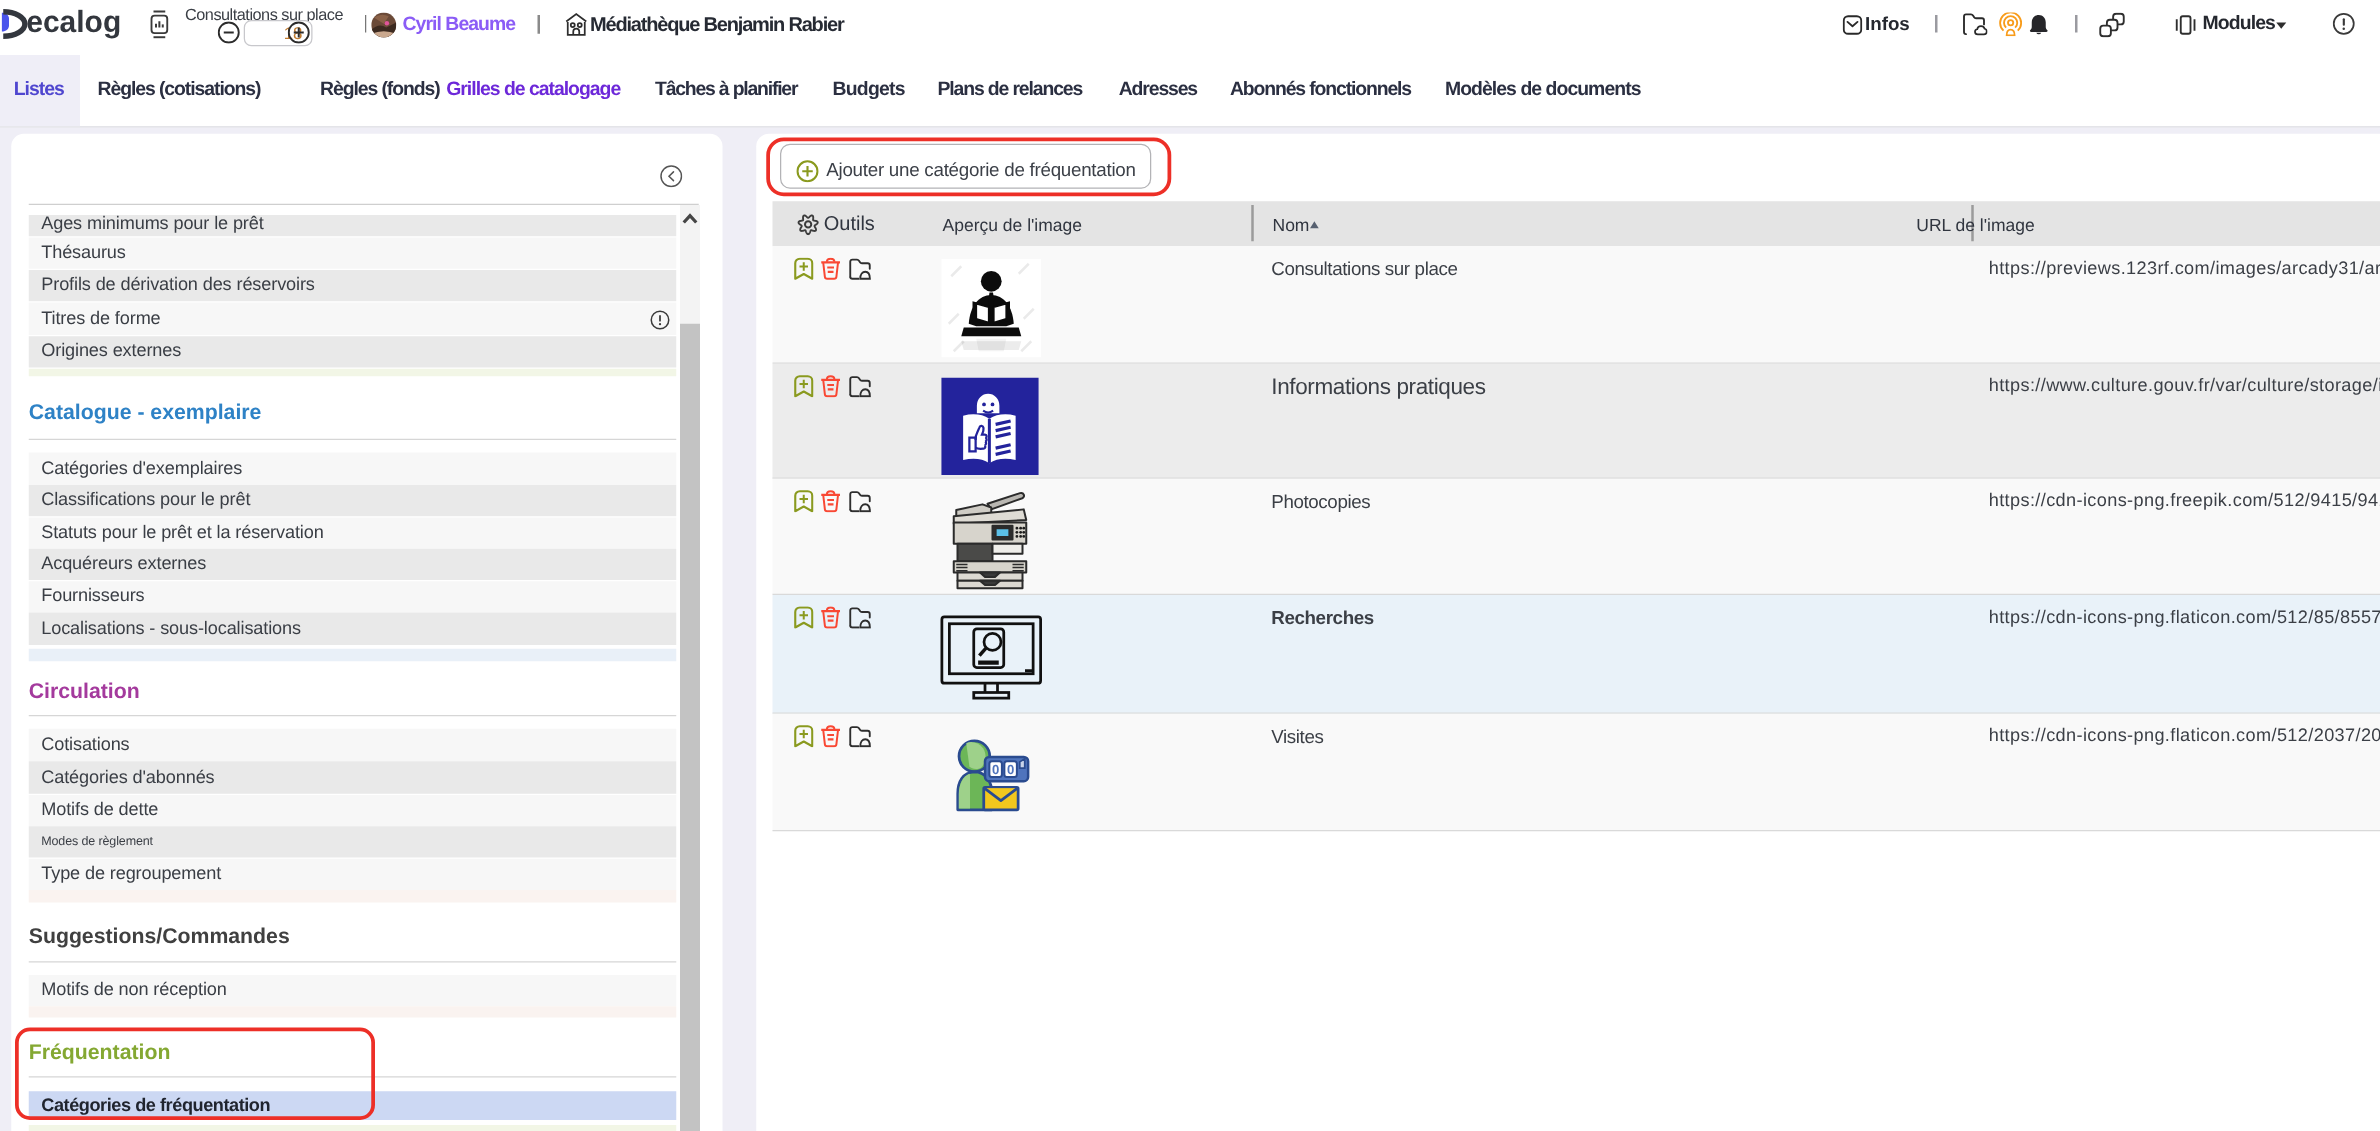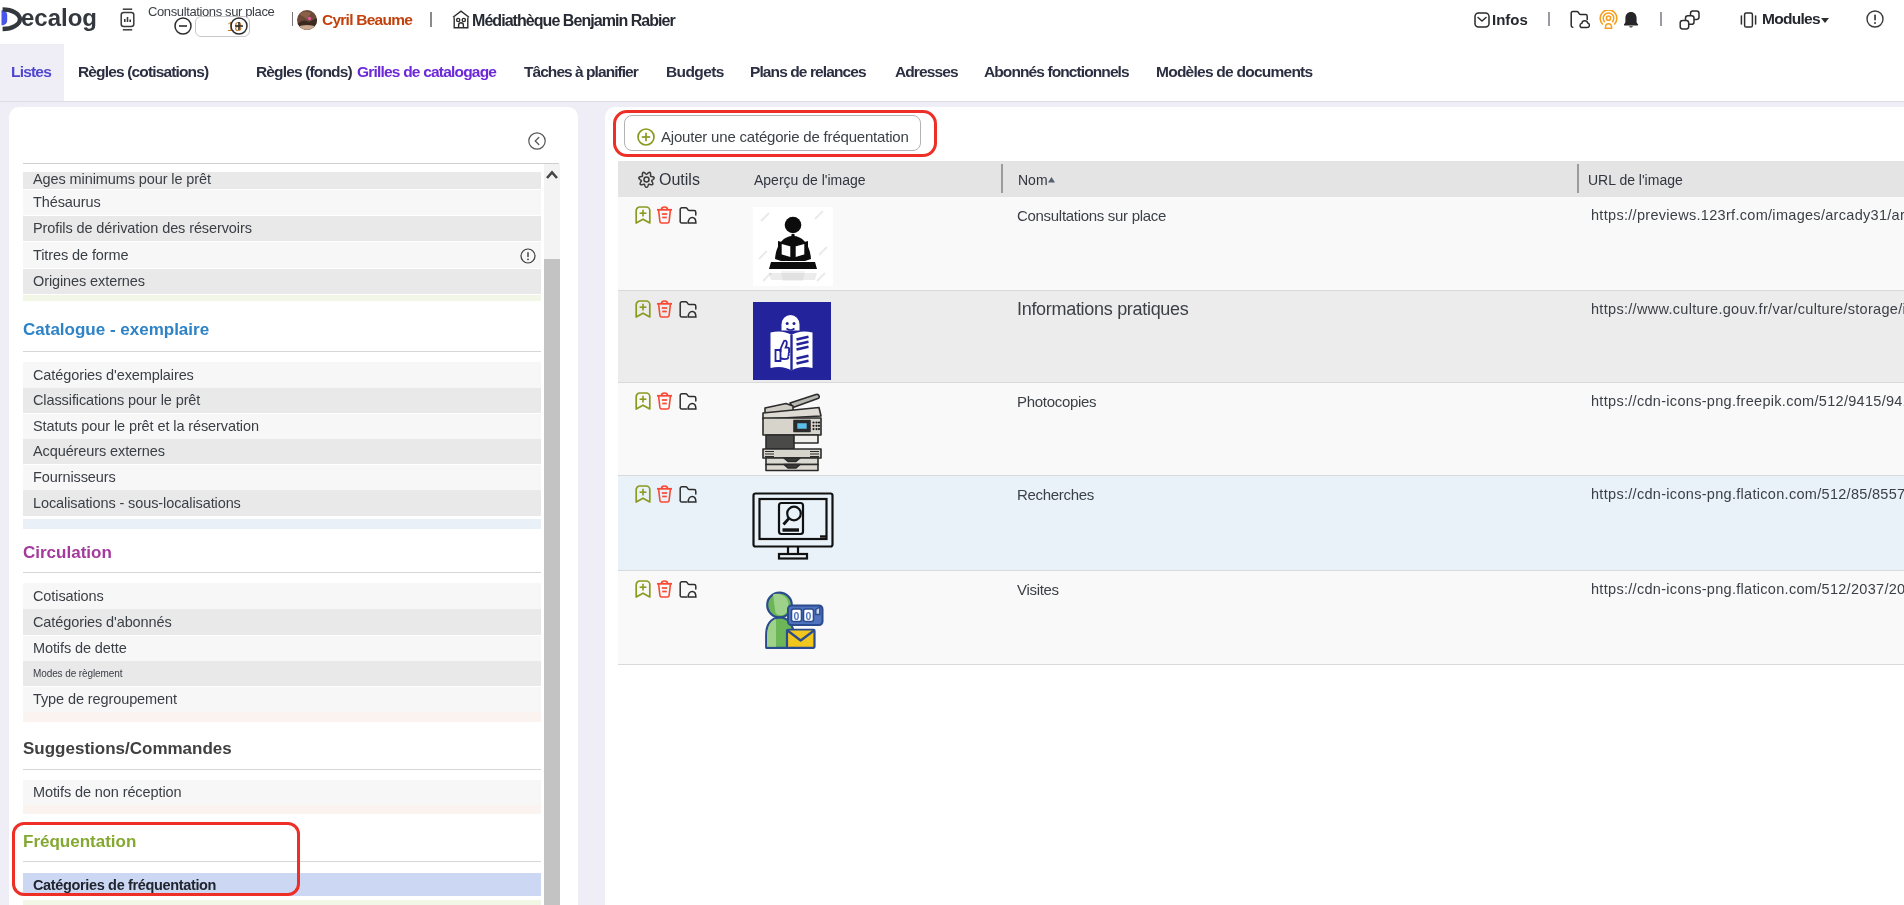--- a/index.html
+++ b/index.html
@@ -44,21 +44,21 @@
       </clipPath>
     </defs>
 <g clip-path="url(#av)">
 <rect width="20" height="20" fill="#6b4a38"></rect>
 <path d="M0 14 Q6 8 12 12 L20 8 L20 20 L0 20 Z" fill="#3c2a20"></path>
 <path d="M2 4 Q8 0 14 3 L10 9 Z" fill="#8a6148"></path>
 <circle cx="12.5" cy="8.5" r="1.8" fill="#e0559a"></circle>
 <path d="M0 17 Q10 13 20 17 L20 20 L0 20Z" fill="#caa88e"></path>
 </g>
   </svg>
-<div class="txt" style="left:322px;top:8.5px;height:22px;line-height:22px;font-size:15.5px;color:#c2410c;font-weight:700;letter-spacing:-0.75px;">Cyril Beaume</div>
+<div class="txt" style="left:322px;top:8.5px;height:22px;line-height:22px;font-size:15.5px;color:#8b5cf6;font-weight:700;letter-spacing:-0.75px;">Cyril Beaume</div>
 <div class="abs" style="left:430px;top:12px;width:1.5px;height:15px;background:#8a8a8a;"></div>
 <svg class="abs" style="left:452px;top:10px" width="18" height="19" viewBox="0 0 18 19">
 <g fill="none" stroke="#2e2e2e" stroke-width="1.4">
 <path d="M2.2 7.5 L2.2 17.8 L15.8 17.8 L15.8 7.5"></path>
 <path d="M1 7.2 L9 1.2 L17 7.2"></path>
 <circle cx="6.2" cy="10" r="1.6"></circle>
       <circle cx="11.8" cy="10" r="1.6"></circle>
 <path d="M6.6 17.8 L6.6 15.2 A2.4 2.4 0 0 1 11.4 15.2 L11.4 17.8"></path>
 </g>
   </svg>
@@ -202,21 +202,21 @@
 <circle cx="9.5" cy="9.5" r="2.5" fill="none" stroke="#3c3c3c" stroke-width="1.6"></circle>
 </svg>
 <div class="txt" style="left:659px;top:170.0px;height:20px;line-height:20px;font-size:16px;color:#30353f;font-weight:400;">Outils</div>
 <div class="abs" style="left:1001px;top:164px;width:1.5px;height:29px;background:#9b9b9b;"></div>
 <div class="txt" style="left:754px;top:170.0px;height:20px;line-height:20px;font-size:14px;color:#30353f;font-weight:400;">Aperçu de l'image</div>
 <div class="txt" style="left:1018px;top:170.0px;height:20px;line-height:20px;font-size:14px;color:#30353f;font-weight:400;">Nom</div>
 <svg class="abs" style="left:1047px;top:176px" width="9" height="8" viewBox="0 0 9 8">
     <path d="M4.5 1 L8 6.5 L1 6.5 Z" fill="#566070"></path>
   </svg>
 <div class="abs" style="left:1577px;top:164px;width:1.5px;height:29px;background:#9b9b9b;"></div>
-<div class="txt" style="left:1588px;top:170.0px;height:20px;line-height:20px;font-size:14px;color:#30353f;font-weight:400;">URL de l'image</div>
+<div class="txt" style="left:1533px;top:170.0px;height:20px;line-height:20px;font-size:14px;color:#30353f;font-weight:400;">URL de l'image</div>
 <div class="abs" style="left:618px;top:197.0px;width:1286px;height:93.5px;background:#f9f9f9;border-bottom:1px solid #d9d9d9;box-sizing:border-box;"></div>
 <svg class="abs" style="left:635px;top:206.0px" width="16" height="18" viewBox="0 0 16 18">
 <path d="M1.2 17 L1.2 4.6 C1.2 2.6 2.8 1 4.8 1 L11.2 1 C13.2 1 14.8 2.6 14.8 4.6 L14.8 17 L8 13.2 Z" fill="none" stroke="#8a9a1f" stroke-width="1.7" stroke-linejoin="round"></path>
 <line x1="4.6" y1="7.2" x2="11.4" y2="7.2" stroke="#8a9a1f" stroke-width="1.6"></line>
 <line x1="8" y1="3.8" x2="8" y2="10.6" stroke="#8a9a1f" stroke-width="1.6"></line>
 </svg>
 <svg class="abs" style="left:656px;top:206.0px" width="17" height="18" viewBox="0 0 17 18">
 <g stroke="#f94834" fill="none">
 <path d="M1 3.8 L16 3.8" stroke-width="1.8"></path>
 <path d="M5.5 3.4 C5.5 1.9 6.6 1 8.5 1 C10.4 1 11.5 1.9 11.5 3.4" stroke-width="1.6"></path>
@@ -289,21 +289,21 @@
 <path d="M2.6 4.2 L3.9 15.5 C4.0 16.4 4.8 17 5.7 17 L11.3 17 C12.2 17 13.0 16.4 13.1 15.5 L14.4 4.2" stroke-width="1.6"></path>
 <line x1="5.8" y1="8" x2="11.2" y2="8" stroke-width="1.7"></line>
 <line x1="6.2" y1="11.5" x2="10.8" y2="11.5" stroke-width="1.7"></line>
 </g>
   </svg>
 <svg class="abs" style="left:679px;top:485.0px" width="18" height="18" viewBox="0 0 18 18">
 <path d="M1.2 15.4 L1.2 3.4 C1.2 2.4 1.9 1.7 2.9 1.7 L6.6 1.7 C7.3 1.7 7.8 2 8.2 2.6 L9 3.8 C9.3 4.3 9.8 4.6 10.5 4.6 L15.1 4.6 C16.1 4.6 16.8 5.3 16.8 6.3 L16.8 9" fill="none" stroke="#2e2e2e" stroke-width="1.5" stroke-linecap="round"></path>
 <path d="M1.2 15.4 C1.2 16.4 1.9 17 2.9 17 L8.3 17" fill="none" stroke="#2e2e2e" stroke-width="1.5"></path>
 <path d="M9.2 17 C9.2 13.6 11 11.4 13.2 11.4 C15.4 11.4 16.9 13.4 16.9 17 Z" fill="none" stroke="#2e2e2e" stroke-width="1.5"></path>
 </svg>
-<div class="txt" style="left:1017px;top:484.0px;height:21px;line-height:21px;font-size:15px;color:#3b3f46;font-weight:400;letter-spacing:-0.3px;">Recherches</div>
+<div class="txt" style="left:1017px;top:484.0px;height:21px;line-height:21px;font-size:15px;color:#3b3f46;font-weight:700;letter-spacing:-0.3px;">Recherches</div>
 <div class="txt" style="left:1591px;top:484.0px;height:21px;line-height:21px;font-size:14.5px;color:#3b3f46;font-weight:400;letter-spacing:0.3px;">https://cdn-icons-png.flaticon.com/512/85/85574.png?ga=GA1.1.1586406940.170</div>
 <div class="abs" style="left:618px;top:571.0px;width:1286px;height:94.29999999999995px;background:#f9f9f9;border-bottom:1px solid #d9d9d9;box-sizing:border-box;"></div>
 <svg class="abs" style="left:635px;top:580.0px" width="16" height="18" viewBox="0 0 16 18">
 <path d="M1.2 17 L1.2 4.6 C1.2 2.6 2.8 1 4.8 1 L11.2 1 C13.2 1 14.8 2.6 14.8 4.6 L14.8 17 L8 13.2 Z" fill="none" stroke="#8a9a1f" stroke-width="1.7" stroke-linejoin="round"></path>
 <line x1="4.6" y1="7.2" x2="11.4" y2="7.2" stroke="#8a9a1f" stroke-width="1.6"></line>
 <line x1="8" y1="3.8" x2="8" y2="10.6" stroke="#8a9a1f" stroke-width="1.6"></line>
 </svg>
 <svg class="abs" style="left:656px;top:580.0px" width="17" height="18" viewBox="0 0 17 18">
 <g stroke="#f94834" fill="none">
 <path d="M1 3.8 L16 3.8" stroke-width="1.8"></path>

